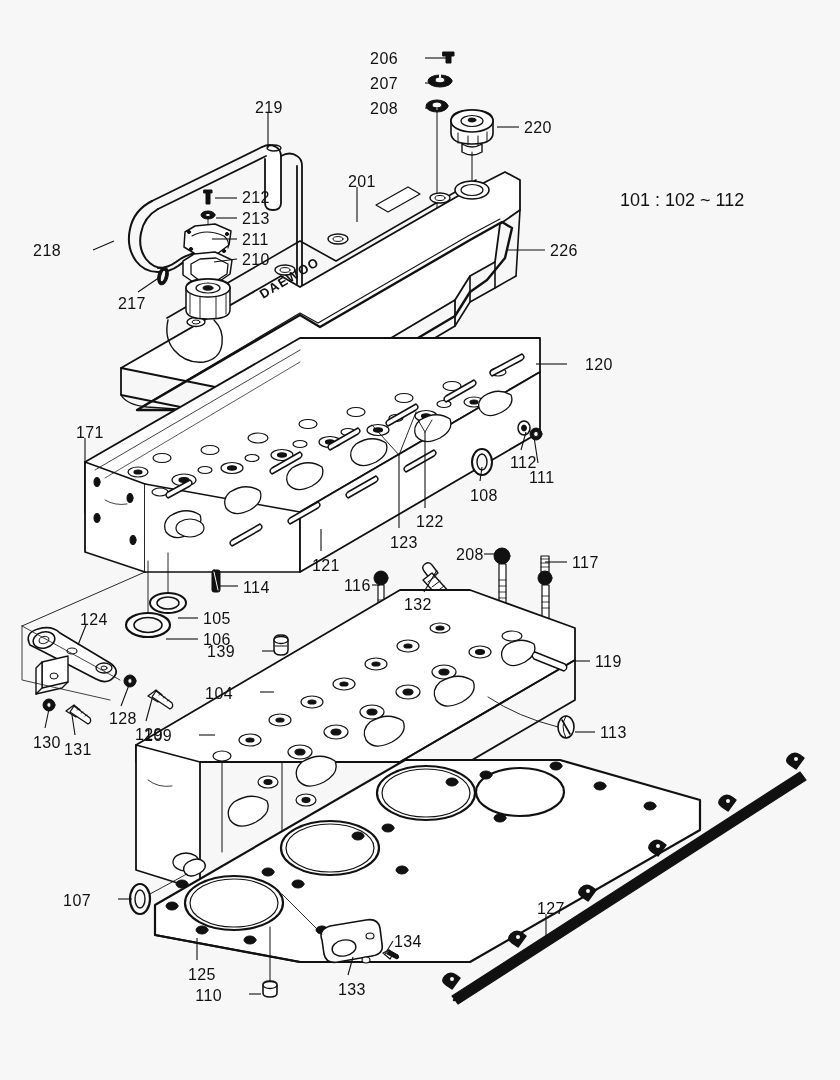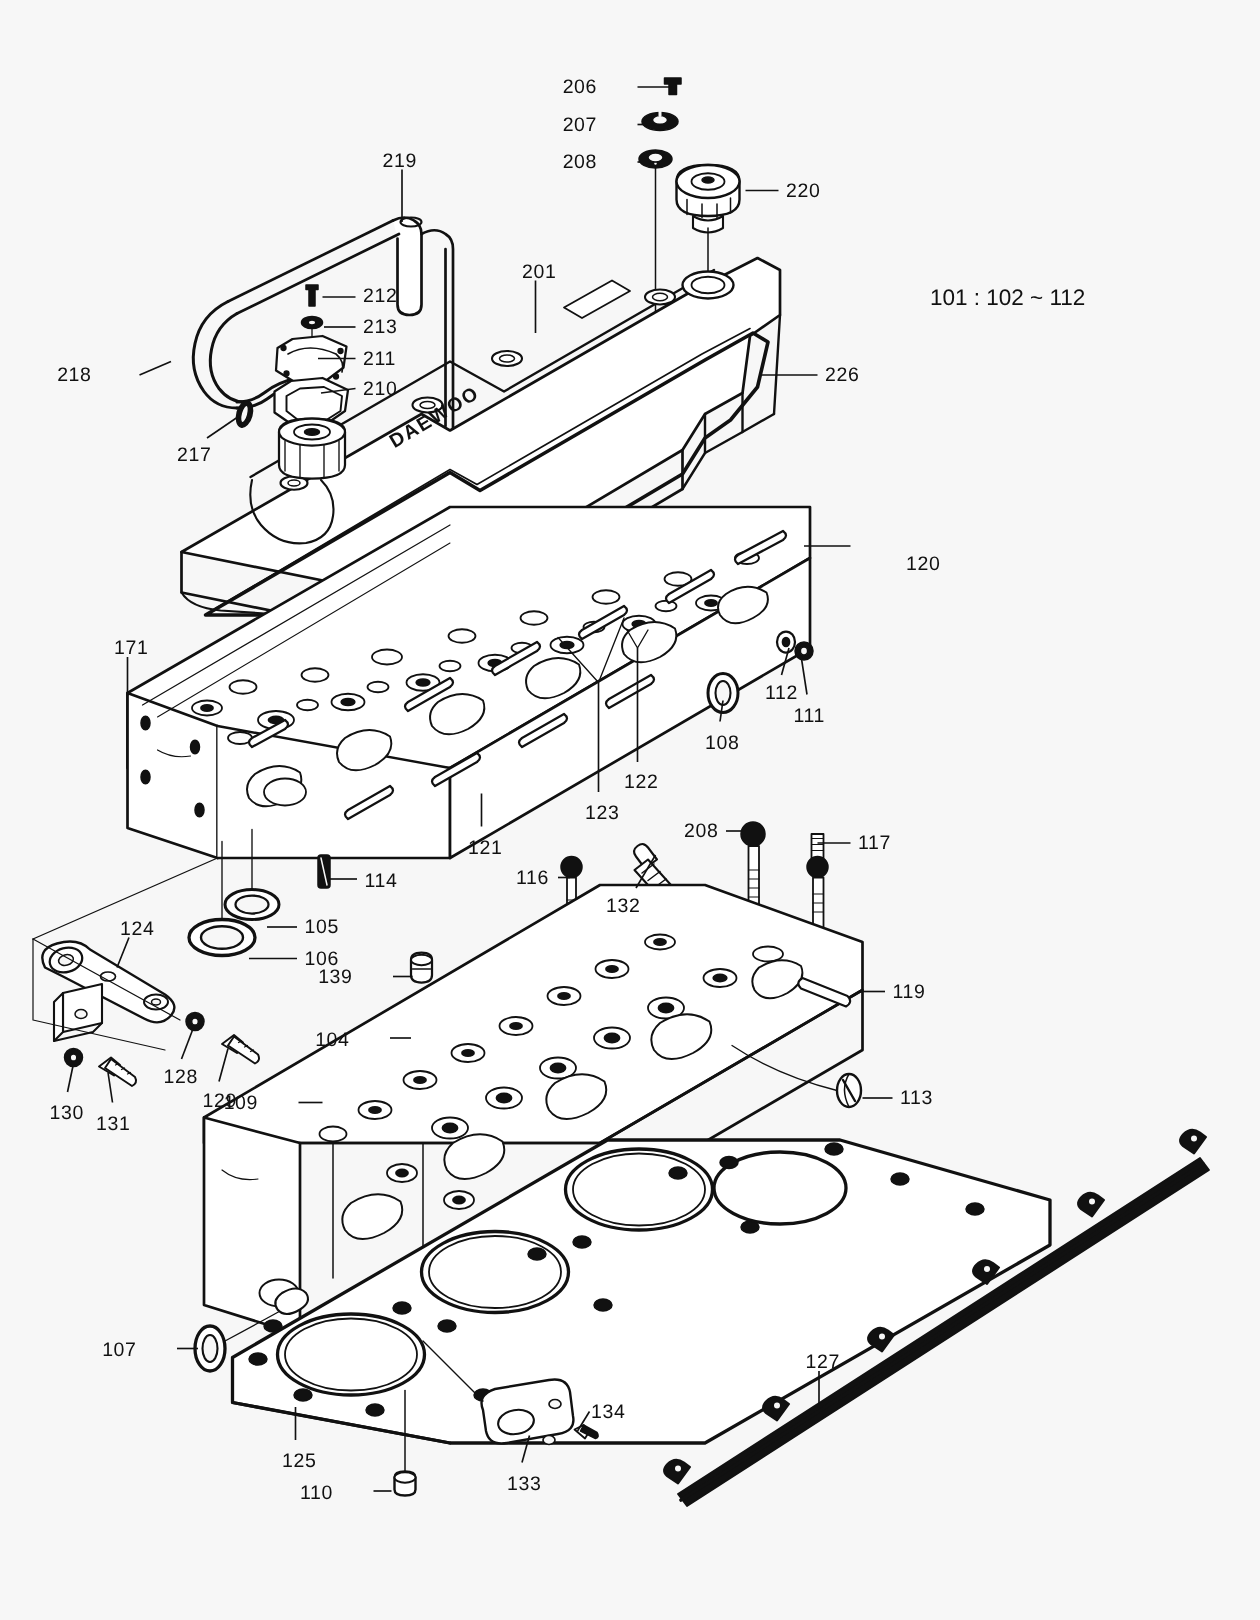--- a/index.html
+++ b/index.html
@@ -23,31 +23,31 @@
   svg.sheet {
     position: absolute;
     top: 0; left: 0;
     width: 840px;
     height: 1080px;
     display: block;
   }
   .lbl {
     position: absolute;
     font-family: "Liberation Sans", sans-serif;
-    font-size: 13px;
+    font-size: 16px;
     color: #111;
     letter-spacing: 0.4px;
     white-space: nowrap;
     line-height: 1;
     -webkit-font-smoothing: antialiased;
   }
   .note {
     position: absolute;
     font-family: "Liberation Sans", sans-serif;
-    font-size: 15px;
+    font-size: 18px;
     color: #111;
     white-space: nowrap;
   }
 </style>
 </head>
 <body>
 
 <div id="diagram-root">
 
   <svg class="sheet" viewBox="0 0 840 1080" xmlns="http://www.w3.org/2000/svg">
@@ -574,21 +574,21 @@
       <div class="lbl" style="left: 524px; top: 120px;">220</div>
       <div class="lbl" style="left: 255px; top: 100px;">219</div>
       <div class="lbl" style="left: 348px; top: 174px;">201</div>
       <div class="lbl" style="left: 242px; top: 190px;">212</div>
       <div class="lbl" style="left: 242px; top: 211px;">213</div>
       <div class="lbl" style="left: 242px; top: 232px;">211</div>
       <div class="lbl" style="left: 242px; top: 252px;">210</div>
       <div class="lbl" style="left: 61px; top: 243px; transform: translateX(-100%);">218</div>
       <div class="lbl" style="left: 118px; top: 296px;">217</div>
       <div class="lbl" style="left: 550px; top: 243px;">226</div>
-      <div class="lbl" style="left: 604px; top: 357px; margin-top: 12px;">120</div>
+      <div class="lbl" style="left: 585px; top: 357px;">120</div>
       <div class="lbl" style="left: 76px; top: 425px;">171</div>
       <div class="lbl" style="left: 510px; top: 455px;">112</div>
       <div class="lbl" style="left: 529px; top: 470px;">111</div>
       <div class="lbl" style="left: 470px; top: 488px;">108</div>
       <div class="lbl" style="left: 416px; top: 514px;">122</div>
       <div class="lbl" style="left: 390px; top: 535px;">123</div>
       <div class="lbl" style="left: 312px; top: 558px;">121</div>
       <div class="lbl" style="left: 243px; top: 580px;">114</div>
       <div class="lbl" style="left: 344px; top: 578px;">116</div>
       <div class="lbl" style="left: 404px; top: 597px;">132</div>

